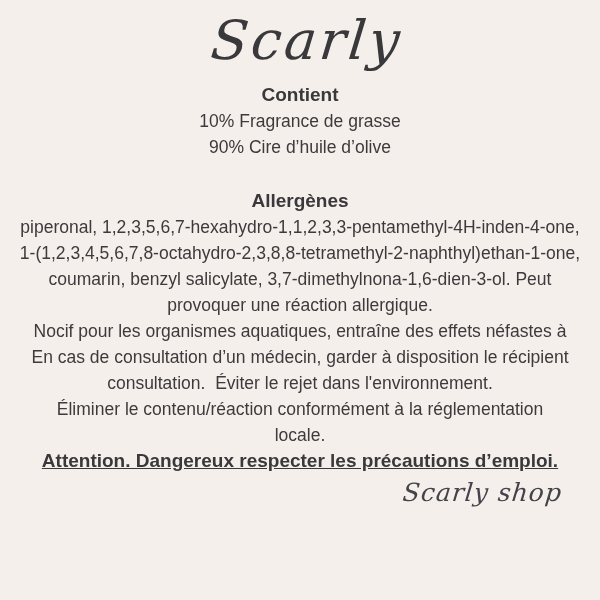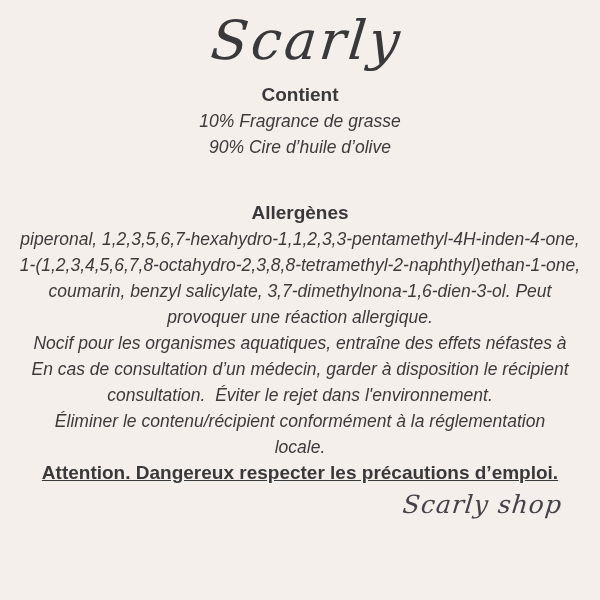--- a/index.html
+++ b/index.html
@@ -32,27 +32,26 @@
   }
 
   .section-heading {
     font-size: 19px;
     font-weight: bold;
     line-height: 26px;
     color: #39383a;
   }
 
   .contient-heading { margin-top: 4px; }
-  .allergenes-heading { margin-top: 40px; }
+  .allergenes-heading { margin-top: 28px; }
 
   .body-line {
     font-size: 17.5px;
     line-height: 26px;
     white-space: pre;
-    font-style: italic;
   }
 
   .warning-line {
     font-size: 19px;
     font-weight: bold;
     line-height: 26px;
     color: #39383a;
     text-decoration: underline;
   }
 
@@ -86,20 +85,20 @@
 
   <div class="body-line">piperonal, 1,2,3,5,6,7-hexahydro-1,1,2,3,3-pentamethyl-4H-inden-4-one,</div>
   <div class="body-line">1-(1,2,3,4,5,6,7,8-octahydro-2,3,8,8-tetramethyl-2-naphthyl)ethan-1-one,</div>
   <div class="body-line">coumarin, benzyl salicylate, 3,7-dimethylnona-1,6-dien-3-ol. Peut</div>
   <div class="body-line">provoquer une réaction allergique.</div>
 
 
   <div class="body-line">Nocif pour les organismes aquatiques, entraîne des effets néfastes à</div>
   <div class="body-line">En cas de consultation d’un médecin, garder à disposition le récipient</div>
   <div class="body-line">consultation.  Éviter le rejet dans l'environnement.</div>
-  <div class="body-line">Éliminer le contenu/récipient conformément à la réglementation</div>
+  <div class="body-line">Éliminer le contenu/réaction conformément à la réglementation</div>
   <div class="body-line">locale.</div>
 
   <div class="warning-line">Attention. Dangereux respecter les précautions d’emploi.</div>
 
   <div class="signature">Scarly shop</div>
 
 </div>
 
 </body></html>

